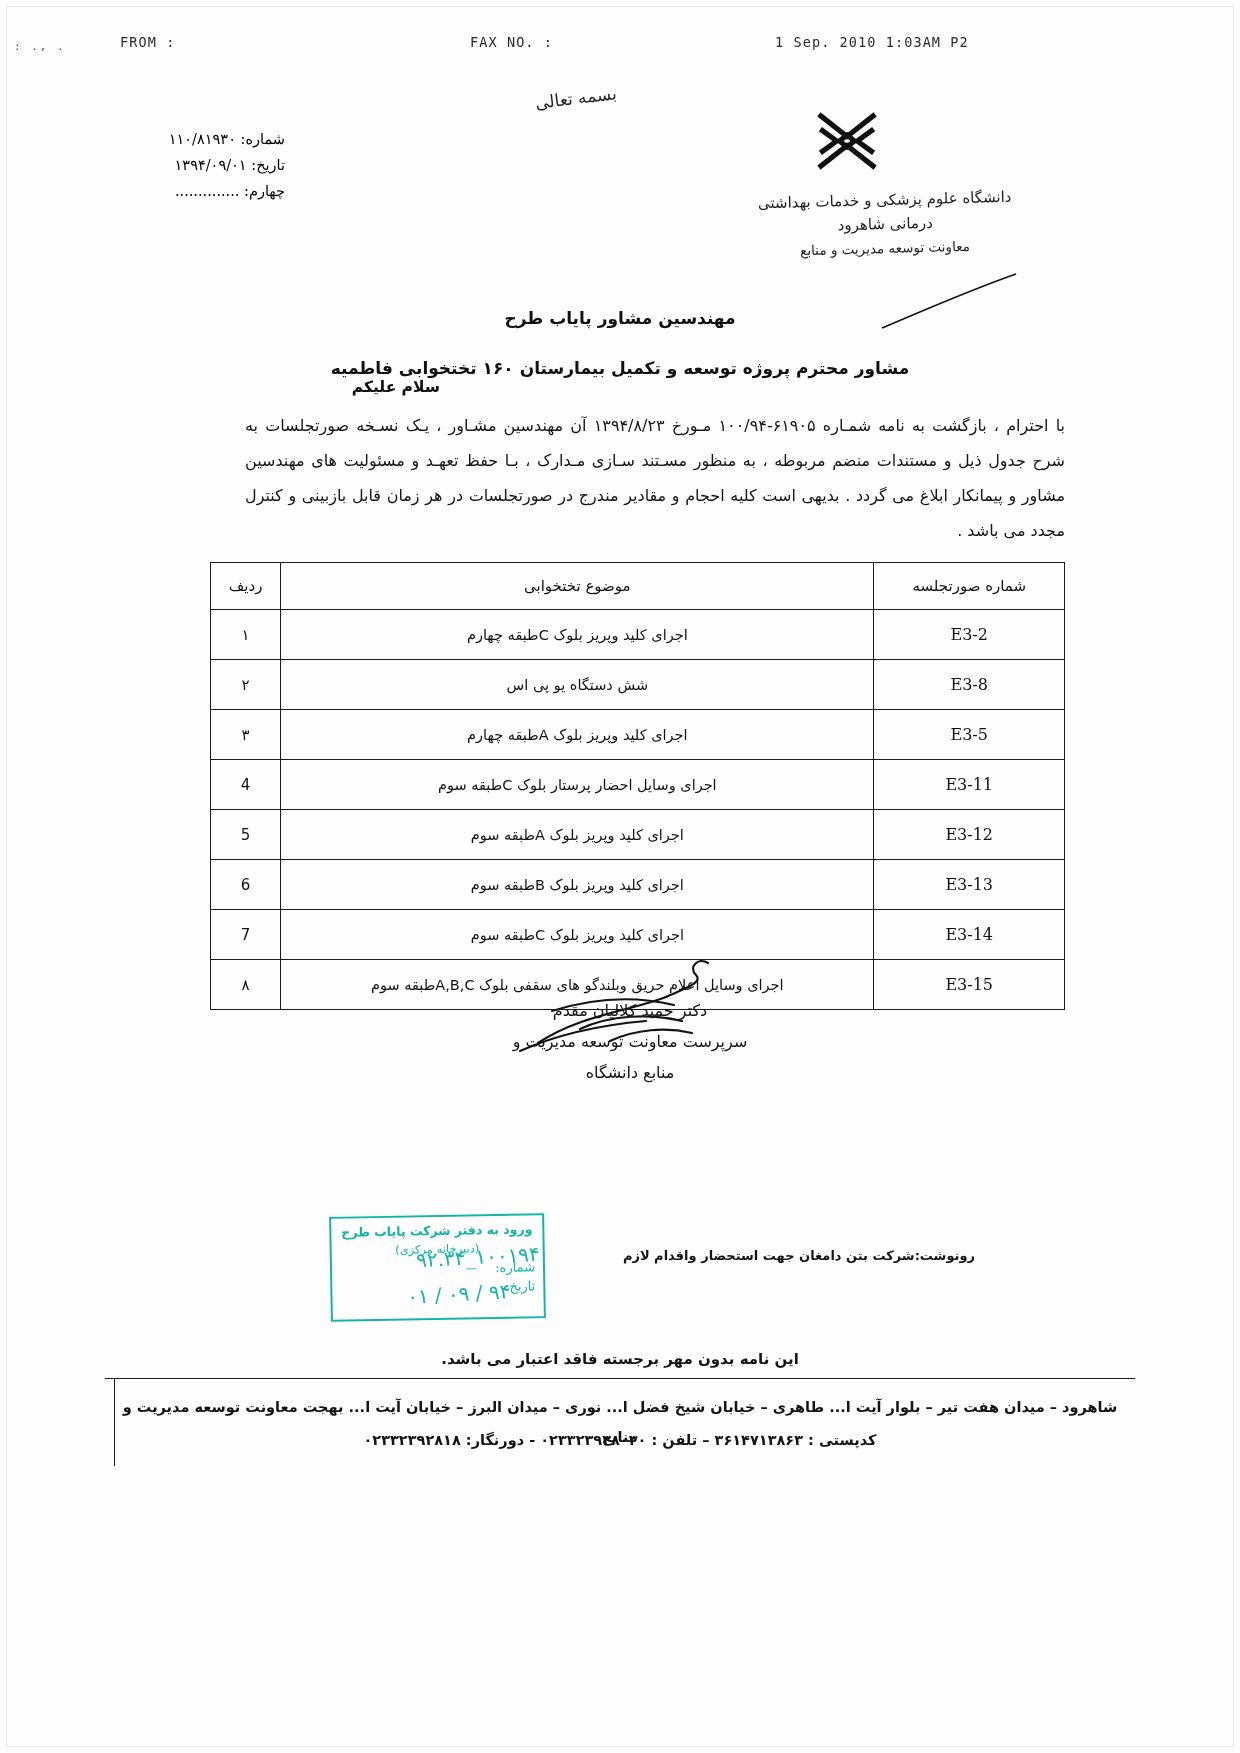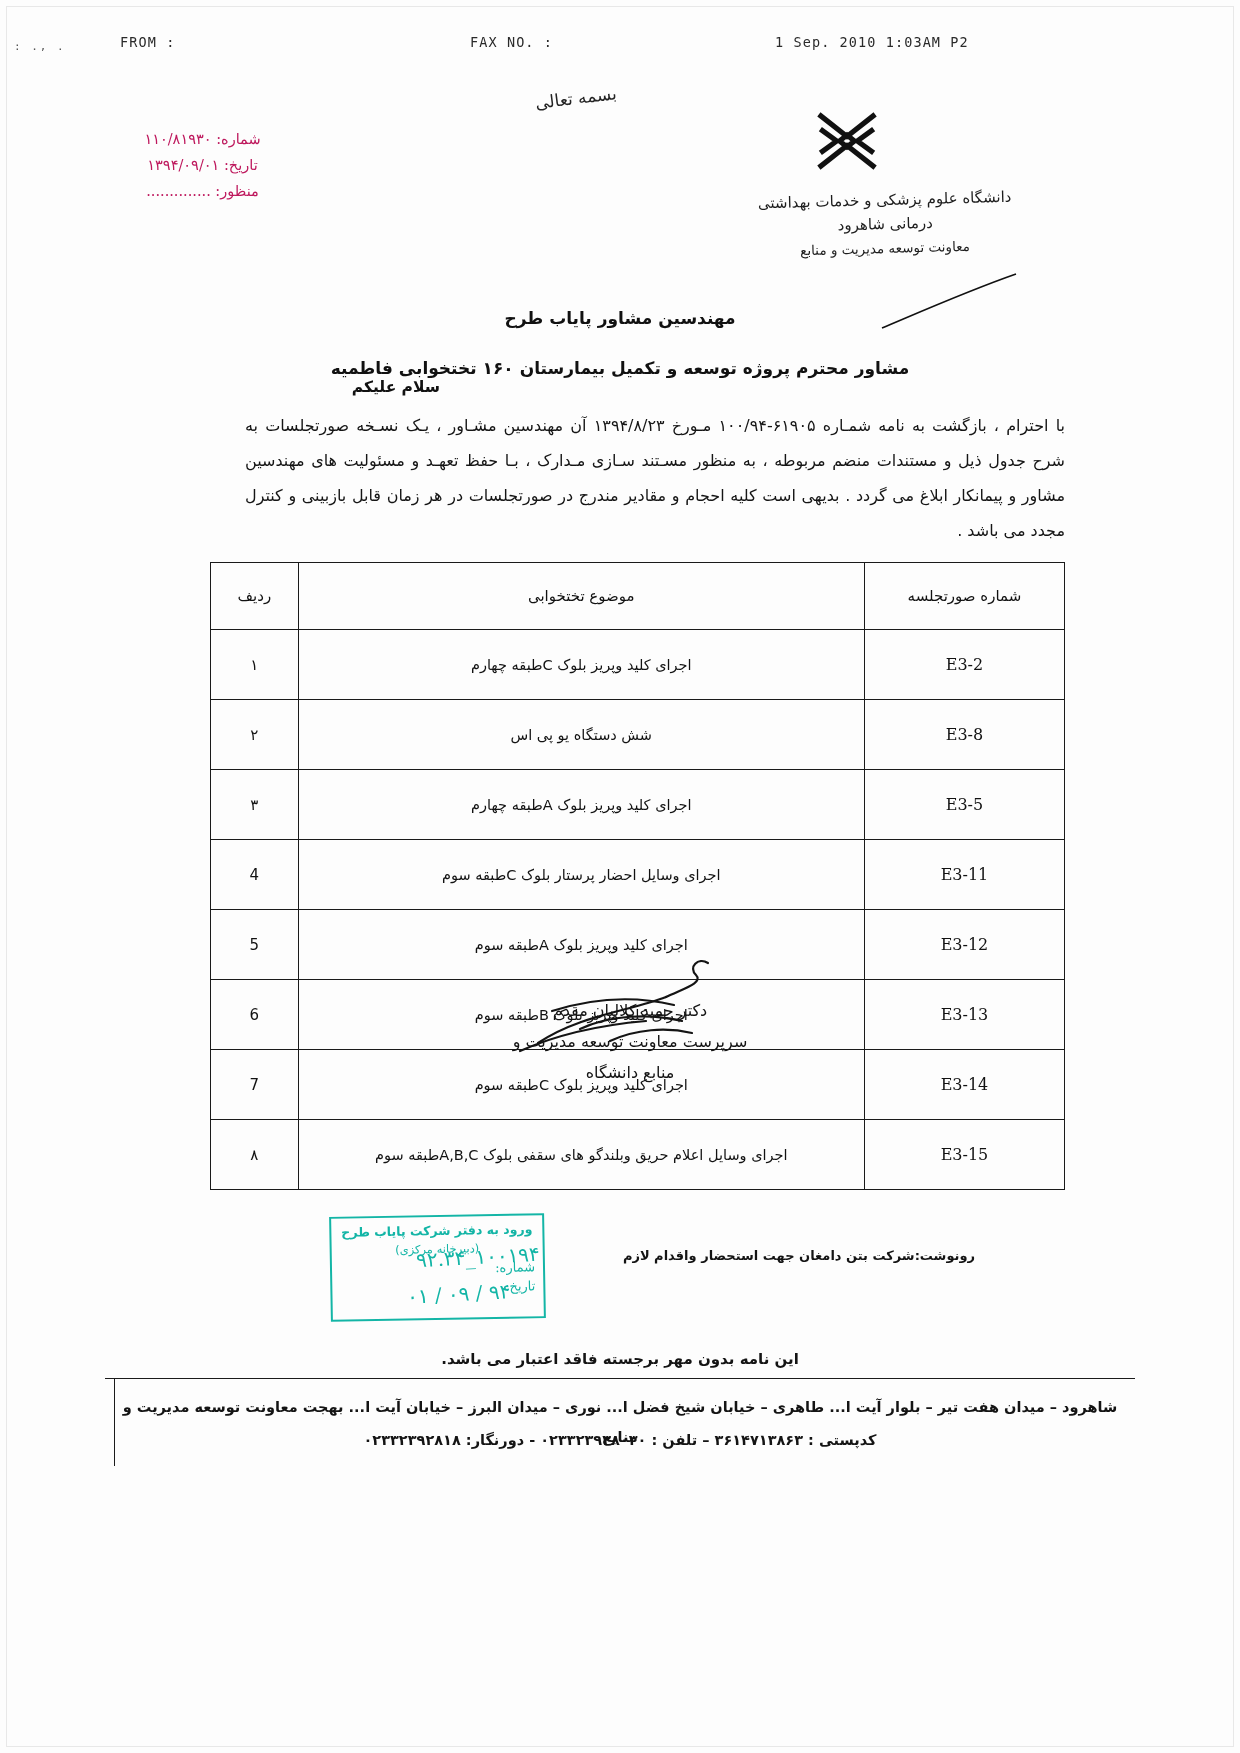--- a/index.html
+++ b/index.html
@@ -64,26 +64,26 @@
     transform: rotate(-7deg);
     letter-spacing: 0.5px;
   }
 
   
   .ref-block {
     position: absolute;
     top: 126px;
     right: 955px;
     width: 165px;
-    text-align: center;
+    text-align: right;
     direction: rtl;
     font-family: "DejaVu Serif", "Liberation Serif", serif;
     font-size: 14.5px;
     line-height: 26px;
-    color: #be185d;
+    color: #000000;
   }
   .ref-block div { white-space: nowrap; }
 
   
   .logo {
     position: absolute;
     top: 104px;
     left: 810px;
     width: 74px;
     height: 74px;
@@ -174,21 +174,21 @@
   }
   table.minutes {
     width: 100%;
     border-collapse: collapse;
     direction: rtl;
     font-size: 14.5px;
     color: #121212;
   }
   table.minutes th, table.minutes td {
     border: 1px solid #1a1a1a;
-    padding: 14px;
+    padding: 4px;
     height: 41px;
     text-align: center;
     vertical-align: middle;
     font-weight: normal;
   }
   table.minutes th {
     font-size: 15px;
     height: 38px;
   }
   .col-num  { width: 62px; }
@@ -345,21 +345,21 @@
     <span class="fax-from">FROM :</span>
     <span class="fax-no">FAX NO.  :</span>
     <span class="fax-date">1 Sep. 2010  1:03AM  P2</span>
   </div>
 
   <div class="besmellah">بسمه تعالی</div>
 
   <div class="ref-block">
     <div>شماره: ۱۱۰/۸۱۹۳۰</div>
     <div>تاریخ: ۱۳۹۴/۰۹/۰۱</div>
-    <div>منظور: ..............</div>
+    <div>چهارم: ..............</div>
   </div>
 
   <div class="logo">
     <svg viewBox="0 0 100 100" width="74" height="74" aria-hidden="true">
       <g fill="none" stroke="#111111" stroke-width="7">
         <path d="M12 14 L50 44 L88 14"></path>
         <path d="M12 86 L50 56 L88 86"></path>
         <path d="M14 34 L36 50 L14 66"></path>
         <path d="M86 34 L64 50 L86 66"></path>
         <path d="M40 50 L50 42 L60 50 L50 58 Z"></path>

